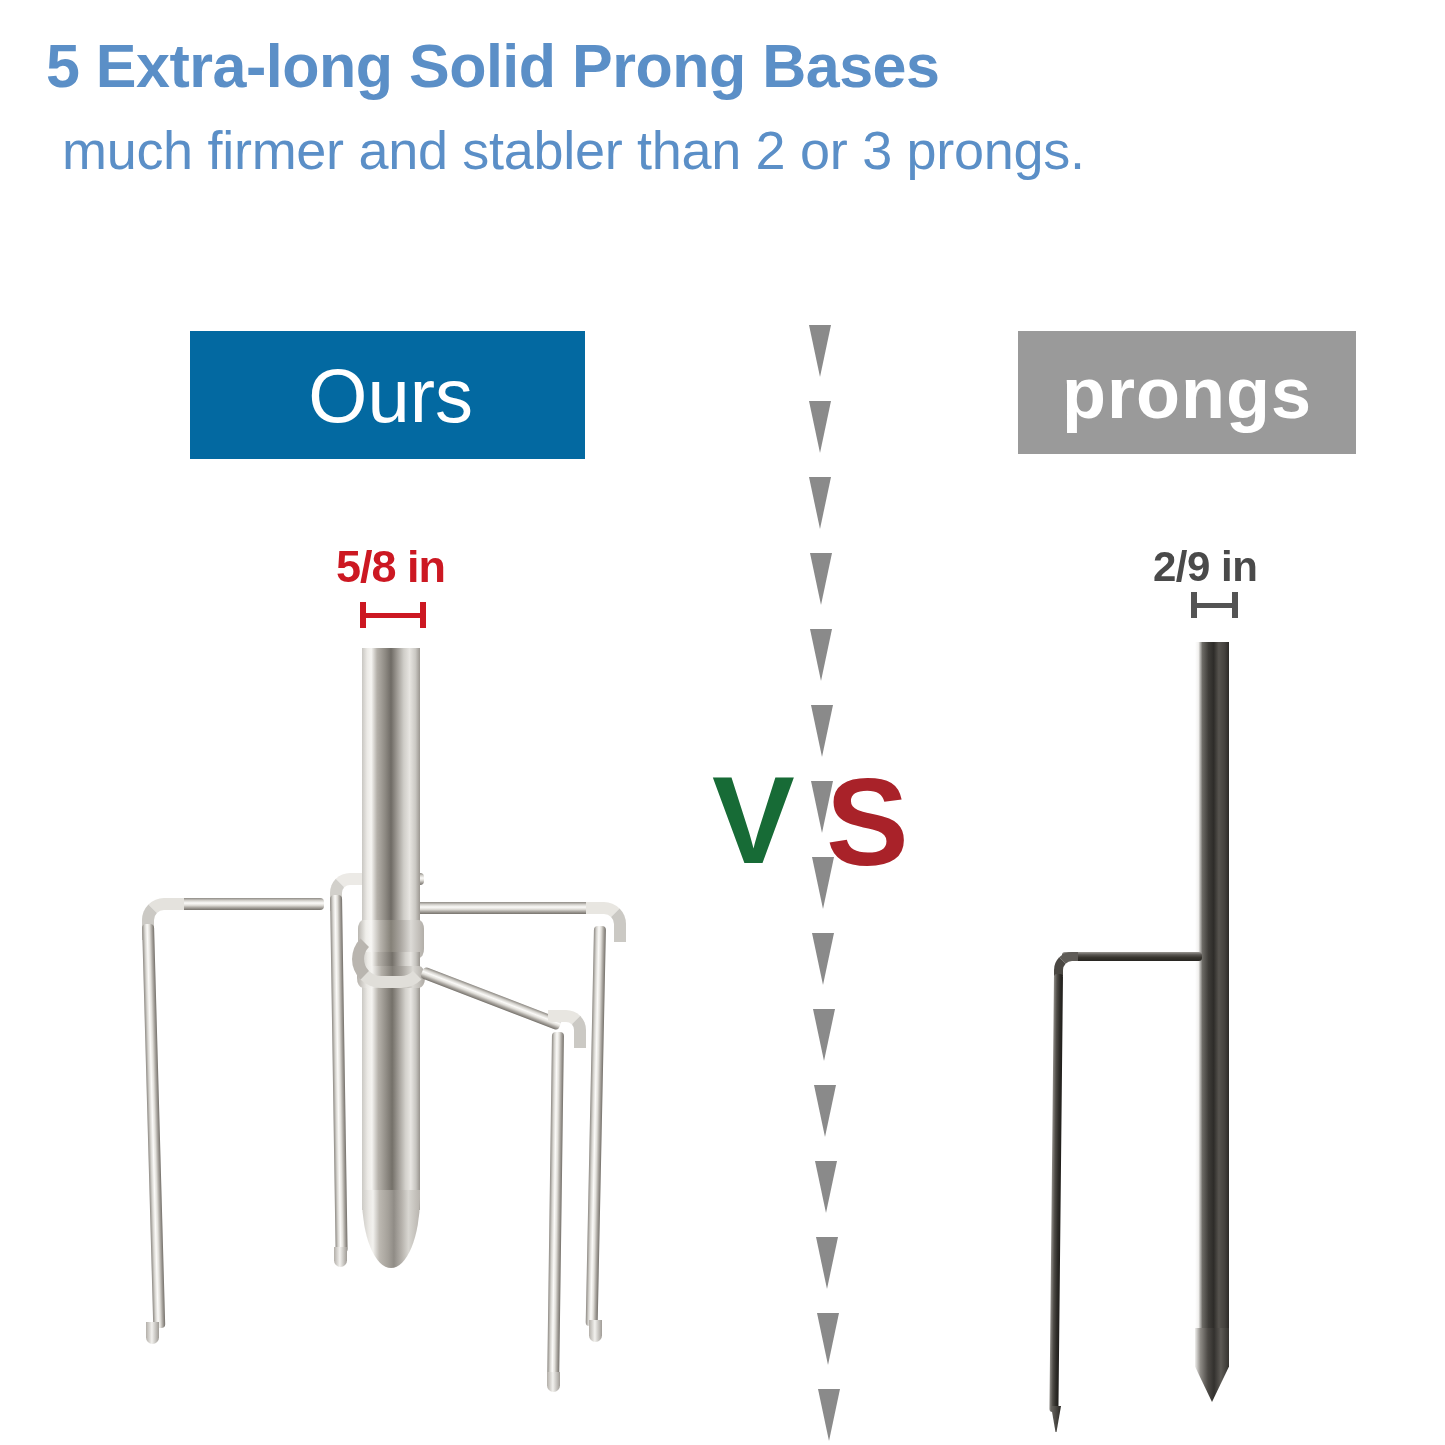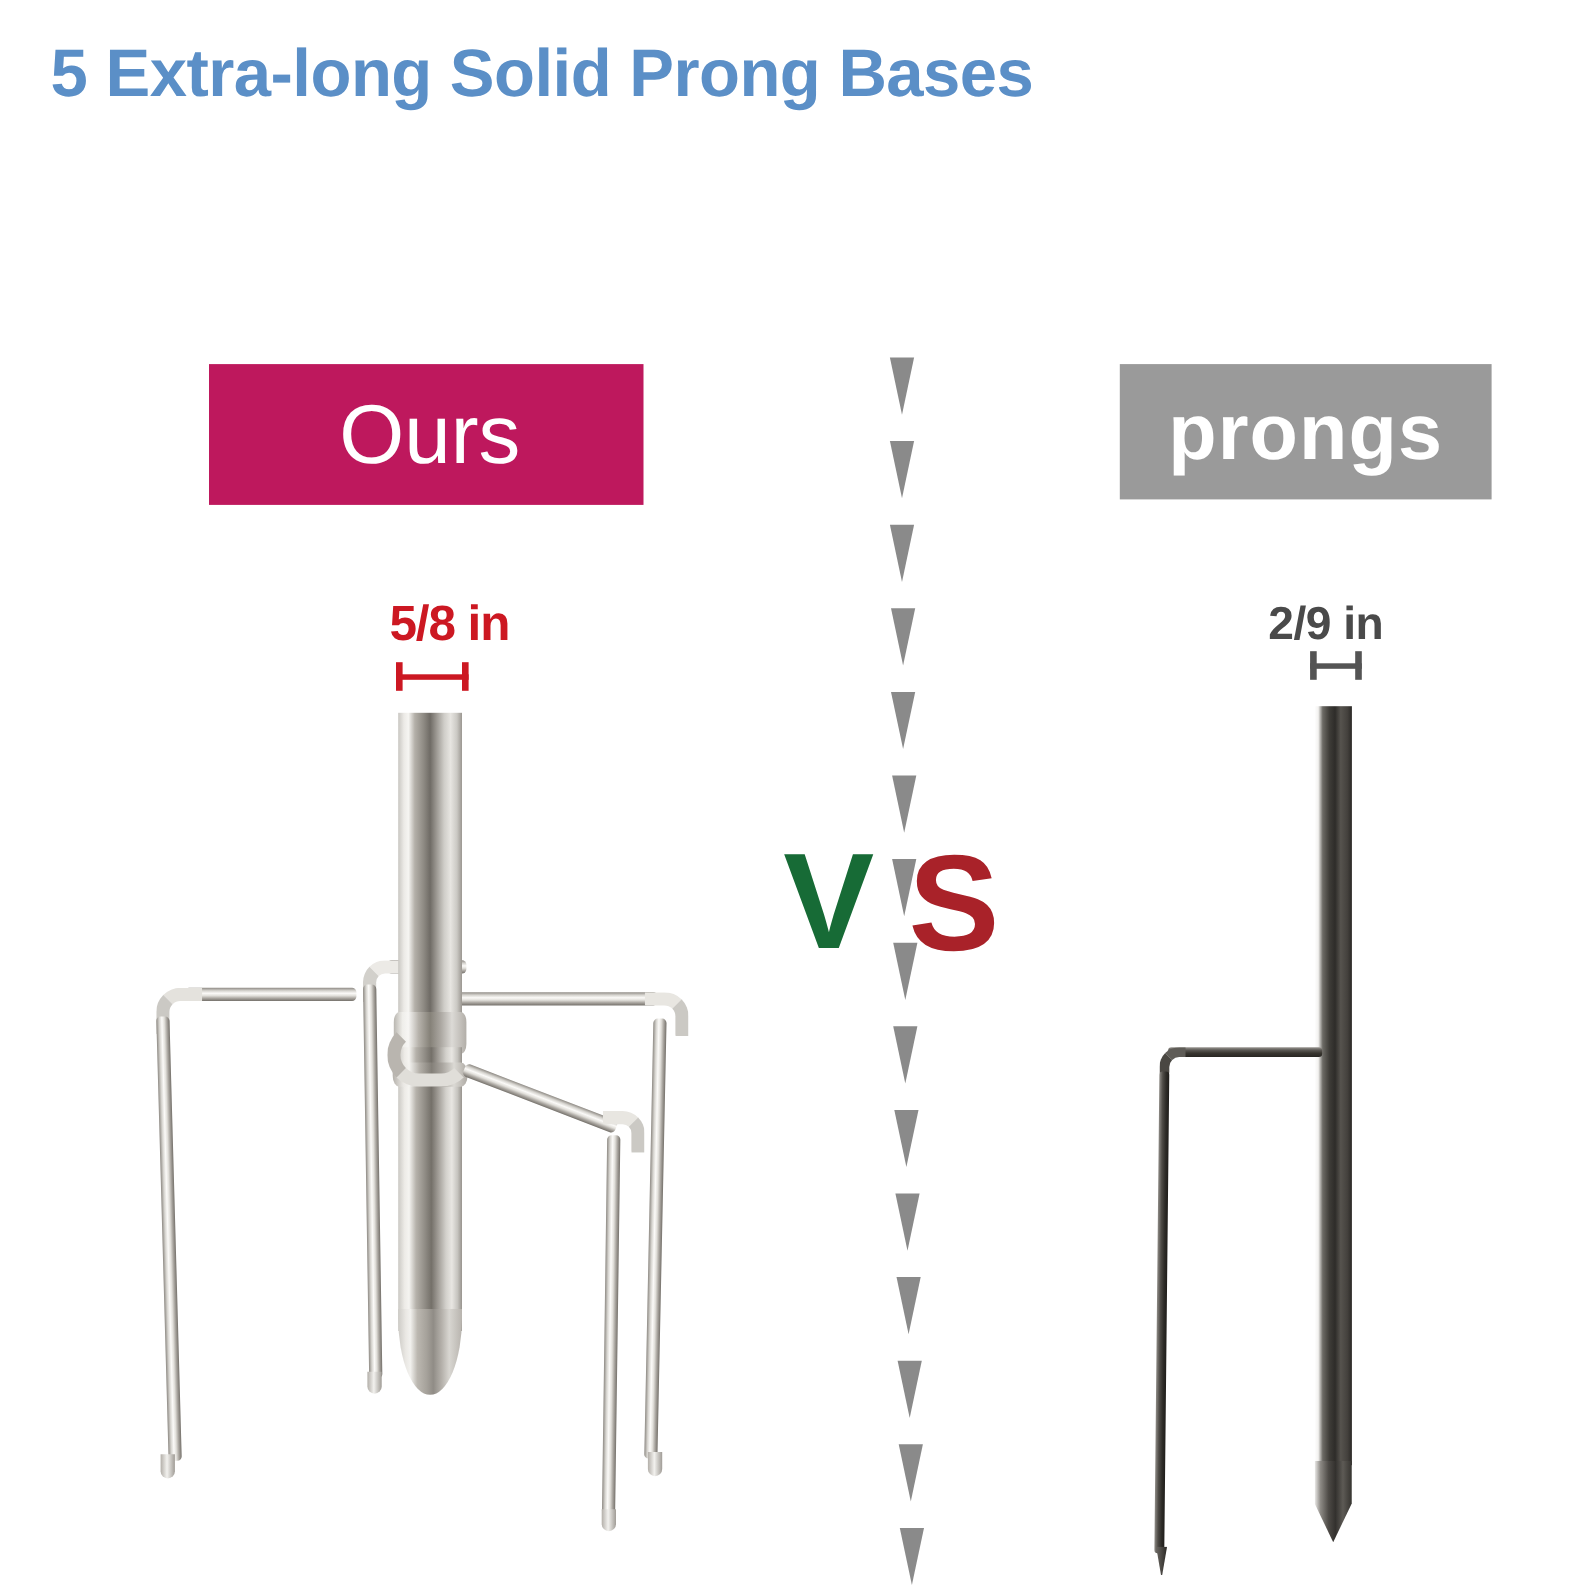--- a/index.html
+++ b/index.html
@@ -51,21 +51,21 @@
     display: flex;
     align-items: center;
     color: #ffffff;
     font-family: "Liberation Sans", sans-serif;
   }
   #badge-ours {
     left: 190px;
     top: 331px;
     width: 395px;
     height: 128px;
-    background: #be185d;
+    background: #0369a1;
     justify-content: flex-end;
     padding-right: 112px;
     box-sizing: border-box;
     font-size: 76px;
     font-weight: normal;
   }
   #badge-others {
     left: 1018px;
     top: 331px;
     width: 338px;
@@ -119,21 +119,20 @@
     font-family: "Liberation Sans", sans-serif;
     font-weight: bold;
     white-space: nowrap;
   }
   #dim-left-label {
     left: 336px;
     top: 541px;
     font-size: 45px;
     color: #cc1822;
     letter-spacing: -1px;
-    margin-left: 18px;
   }
   #dim-right-label {
     left: 1153px;
     top: 543px;
     font-size: 42px;
     color: #4a4a4a;
     letter-spacing: -0.5px;
   }
   .dim-bar {
     position: absolute;
@@ -406,20 +405,21 @@
     width: 10px; height: 26px;
     background: linear-gradient(to right, #6a6762, #2a2824);
     clip-path: polygon(0 0, 100% 0, 55% 100%, 45% 100%);
   }
 </style>
 </head>
 <body>
 
 <div id="headline-block">
   <div id="headline">5 Extra-long Solid Prong Bases</div>
+  <div id="subheadline">much firmer and stabler than 2 or 3 prongs.</div>
 </div>
 
 <div class="badge" id="badge-ours">
   <span>Ours</span>
 </div>
 
 <div class="badge" id="badge-others">
   <span>prongs</span>
 </div>
 

